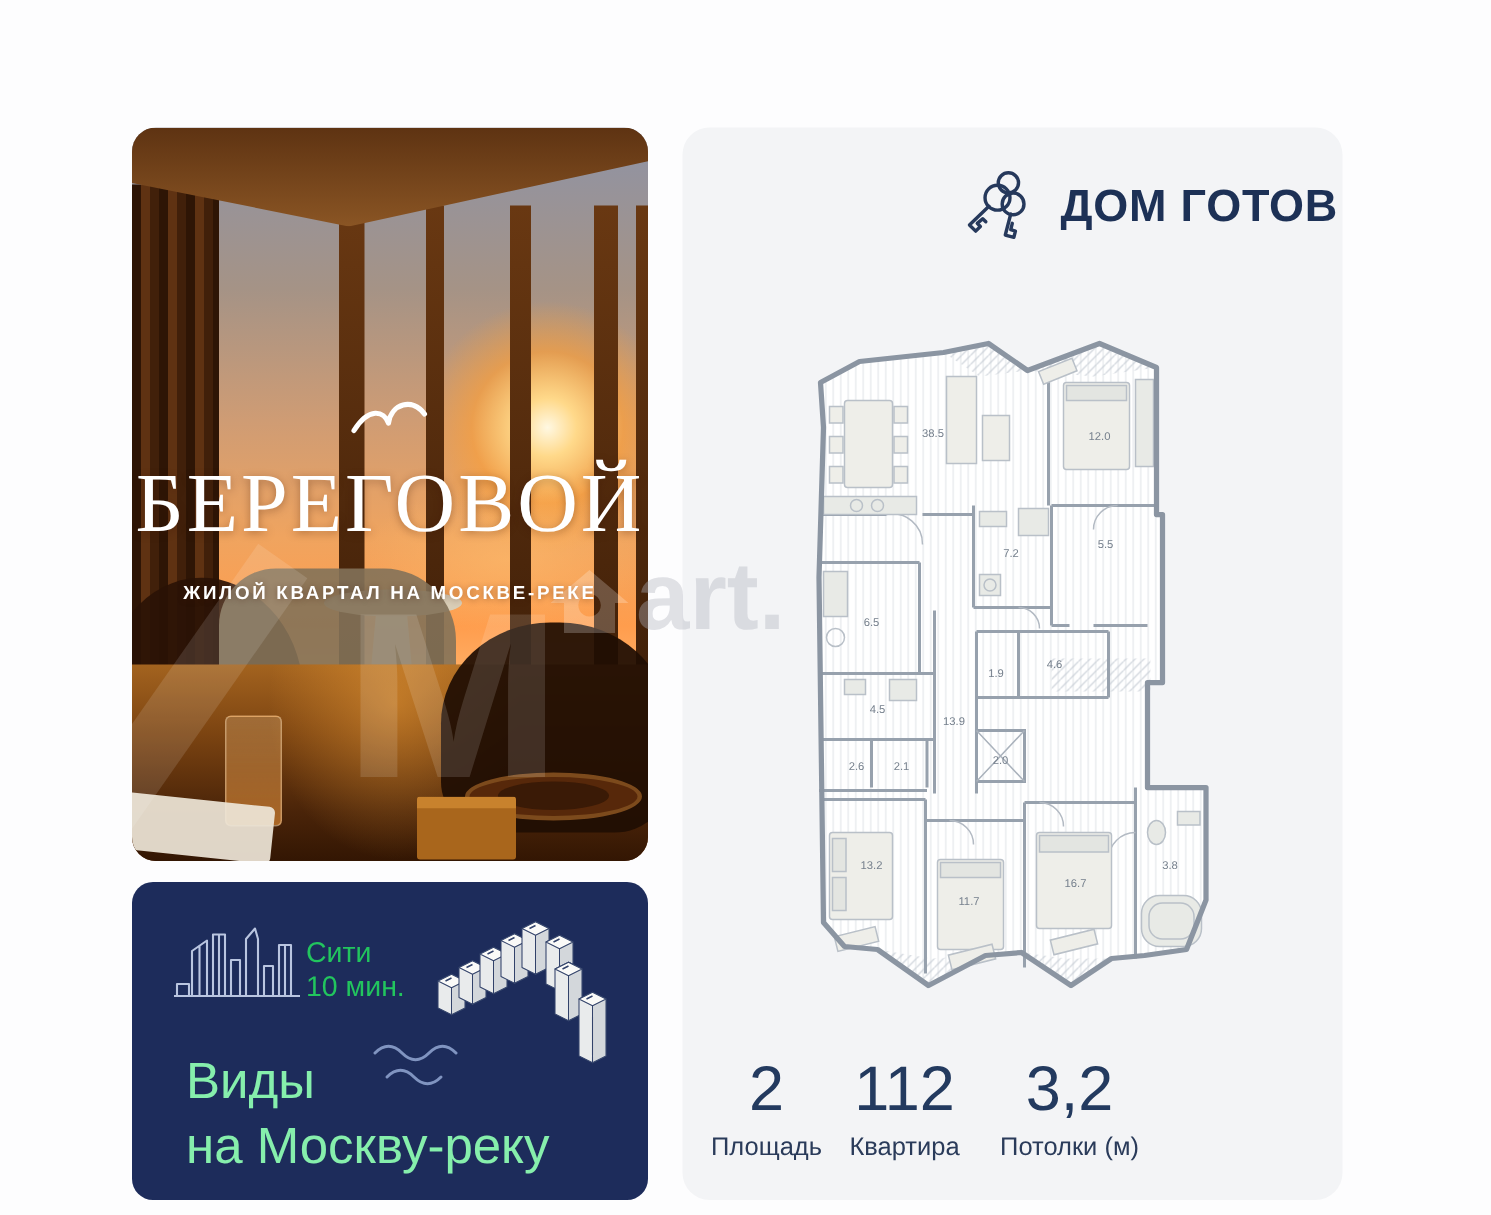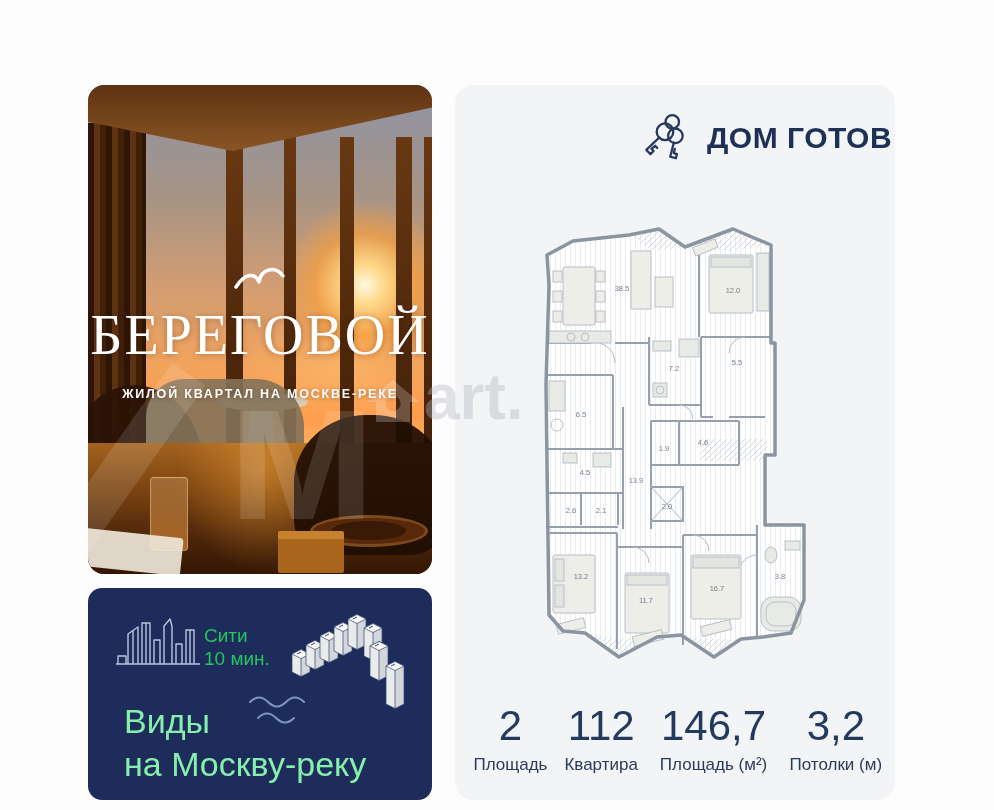--- a/index.html
+++ b/index.html
@@ -325,24 +325,20 @@
 
     <div class="stats">
       <div class="stat s0">
         <div class="stat-value">2</div>
         <div class="stat-label">Площадь</div>
       </div>
       <div class="stat s1">
         <div class="stat-value">112</div>
         <div class="stat-label">Квартира</div>
       </div>
-      <div class="stat s2">
-        <div class="stat-value">146,7</div>
-        <div class="stat-label">Площадь (м²)</div>
-      </div>
       <div class="stat s3">
         <div class="stat-value">3,2</div>
         <div class="stat-label">Потолки (м)</div>
       </div>
     </div>
   </div>
 
   <div class="watermark-art">art.</div>
 </div>
 

